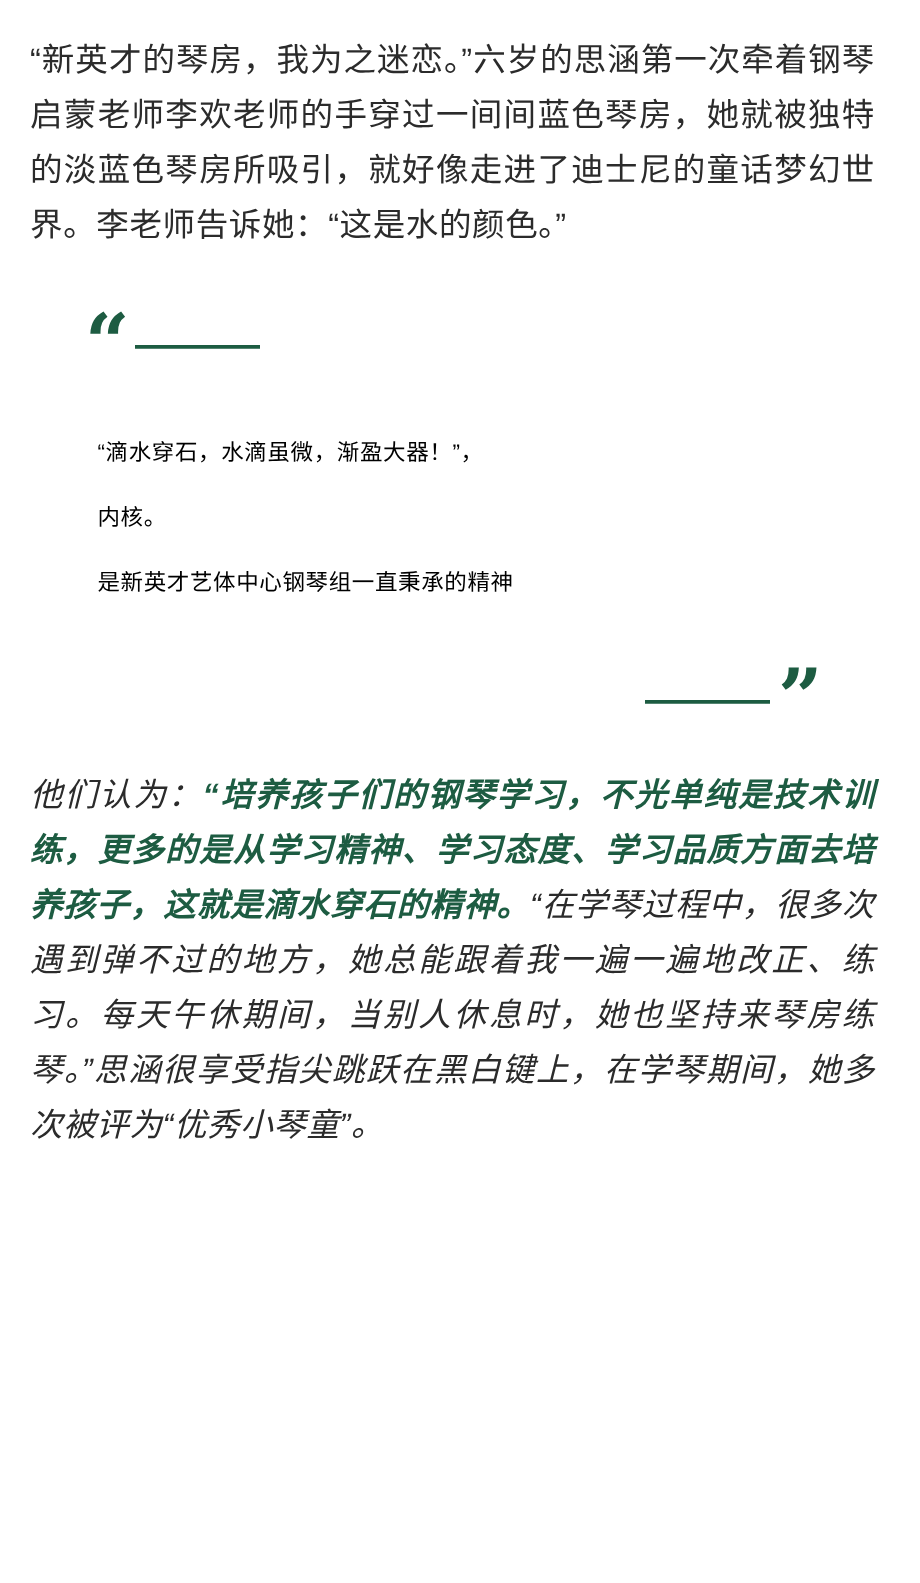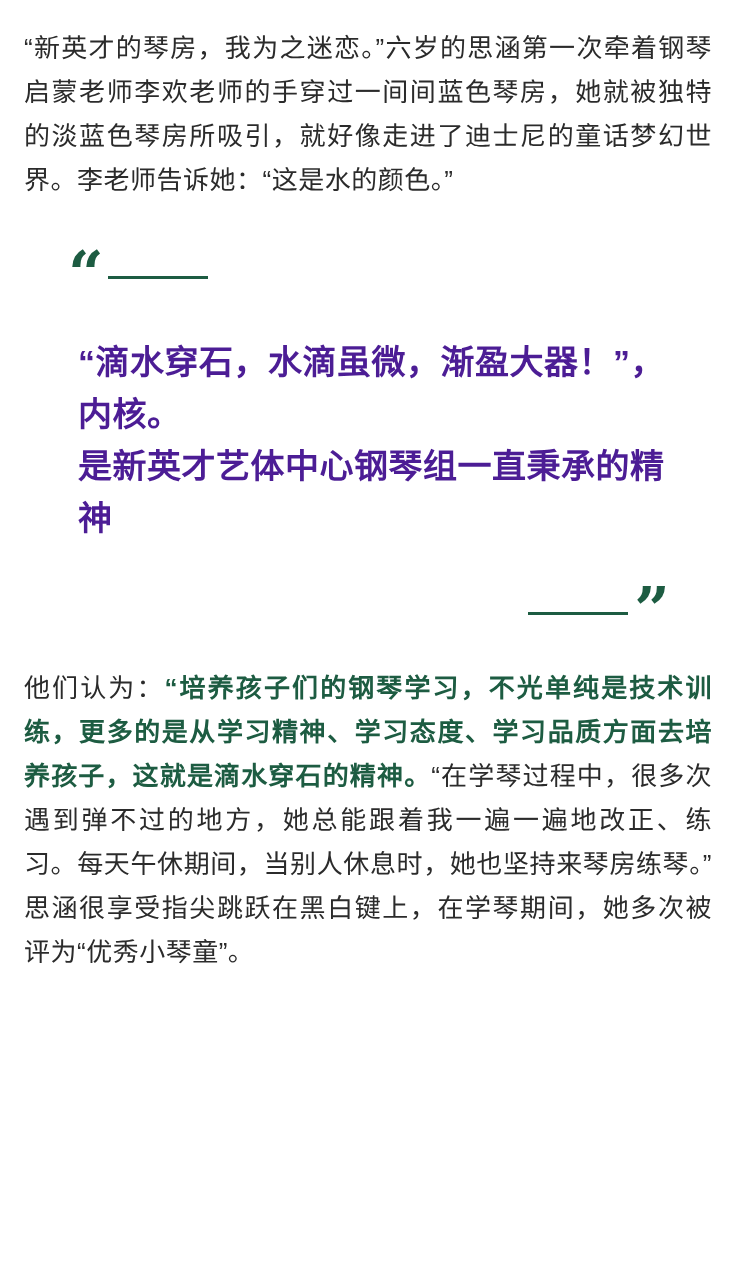--- a/index.html
+++ b/index.html
@@ -10,21 +10,21 @@
     width: 736px;
     min-height: 1266px;
     background: #ffffff;
     font-family: "Liberation Sans", "DejaVu Sans", sans-serif;
     -webkit-font-smoothing: antialiased;
   }
   .page {
     width: 736px;
     min-height: 1266px;
     box-sizing: border-box;
-    padding: 26px 24px 20px 24px;
+    padding: 26px 36px 20px 24px;
     position: relative;
   }
 
   
   .para {
     font-size: 26px;
     line-height: 44px;
     color: #2b2b2b;
     letter-spacing: 0.5px;
     text-align: justify;
@@ -65,43 +65,44 @@
     width: 100px;
     background: #1d5c42;
     margin-left: 6px;
     margin-top: 18px;
   }
   .q-rule-left {
     margin-left: 0;
     margin-right: 6px;
   }
   .quote-body {
-    color: #4c1d95;
-    font-size: 34px;
-    font-weight: 700;
+    color: #000000;
+    font-size: 18px;
+    font-weight: 400;
     line-height: 52px;
     letter-spacing: 0.5px;
     padding: 44px 30px 36px 54px;
   }
   .quote-bottom {
     display: flex;
     align-items: center;
     justify-content: flex-end;
     padding-right: 44px;
     height: 48px;
   }
 
   
   .em-green {
     color: #1d5c42;
     font-weight: 700;
   }
 
   .para-body {
     margin-top: 38px;
+    font-style: italic;
   }
 </style>
 </head>
 <body>
 
 <div class="page">
 
   <p class="para para-intro">“新英才的琴房，我为之迷恋。”六岁的思涵第一次牵着钢琴启蒙老师李欢老师的手穿过一间间蓝色琴房，她就被独特的淡蓝色琴房所吸引，就好像走进了迪士尼的童话梦幻世界。李老师告诉她：“这是水的颜色。”</p>
 
   <div class="quote-block">

